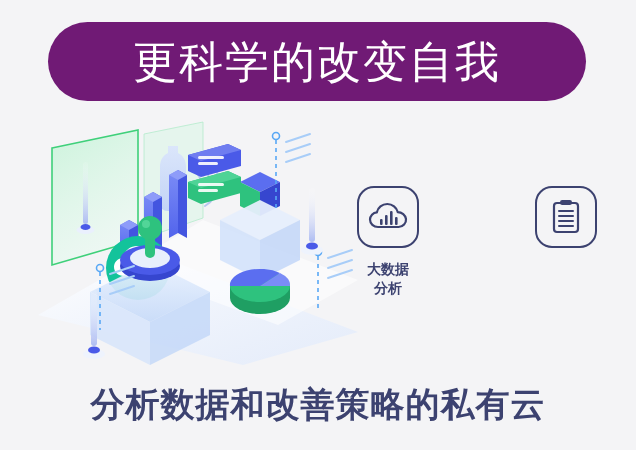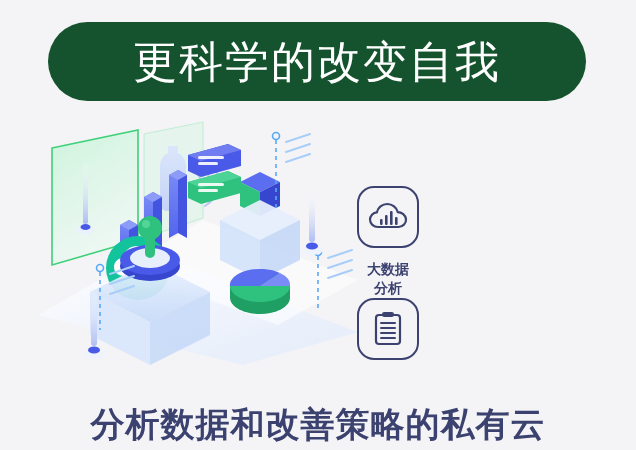--- a/index.html
+++ b/index.html
@@ -21,21 +21,21 @@
     height: 450px;
   }
 
   
   .header-pill {
     position: absolute;
     left: 48px;
     top: 22px;
     width: 538px;
     height: 79px;
-    background: #14532d;
+    background: #701a75;
     border-radius: 40px;
     display: flex;
     align-items: center;
     justify-content: center;
   }
   .header-title {
     color: #ffffff;
     font-size: 44px;
     line-height: 1;
     letter-spacing: 2px;
@@ -56,21 +56,20 @@
   
   .features {
     position: absolute;
     left: 348px;
     top: 186px;
     width: 258px;
     height: 145px;
     display: flex;
     justify-content: space-between;
     align-items: flex-start;
-    flex-direction: column;
   }
   .feature {
     width: 80px;
     display: flex;
     flex-direction: column;
     align-items: center;
   }
   .feature-icon {
     width: 62px;
     height: 62px;
@@ -97,21 +96,20 @@
     position: absolute;
     left: 0;
     right: 0;
     top: 382px;
     text-align: center;
     color: #3c4270;
     font-size: 34px;
     font-weight: 700;
     letter-spacing: 1px;
     white-space: nowrap;
-    margin-top: 20px;
   }
 </style>
 </head>
 <body>
 
 <div class="stage">
 
   <div class="header-pill">
     <div class="header-title">更科学的改变自我</div>
   </div>

